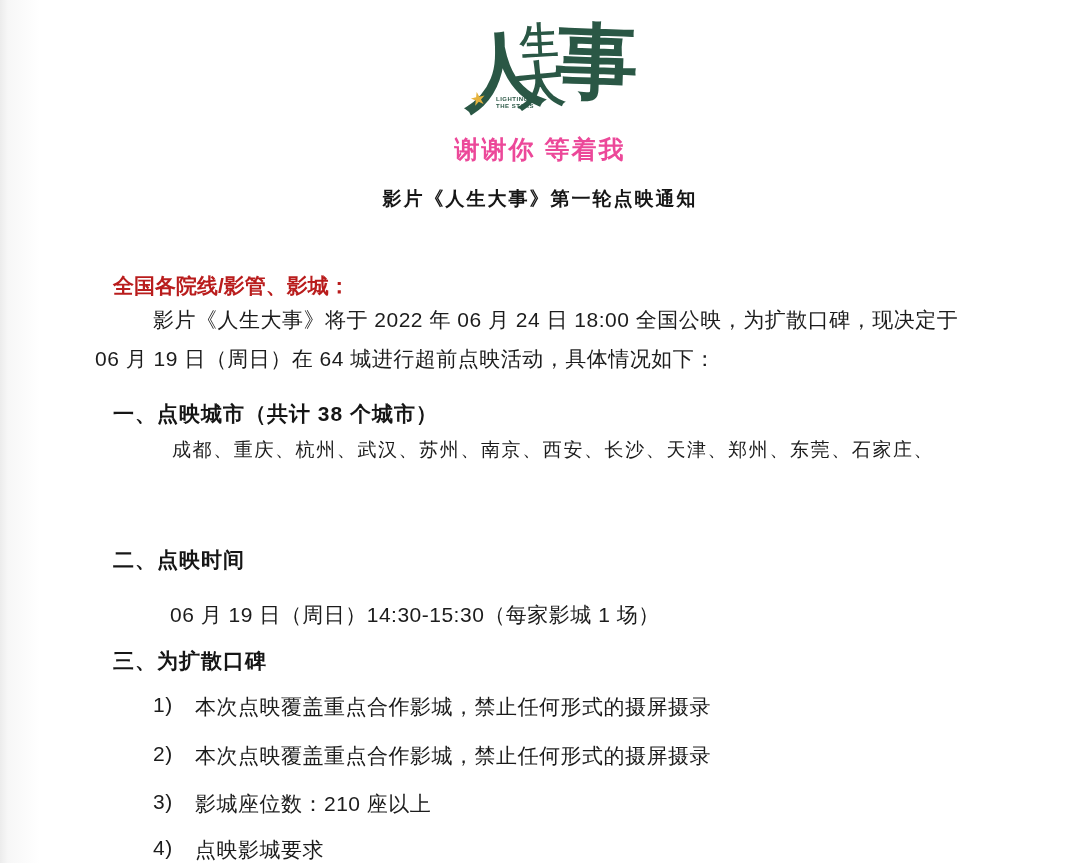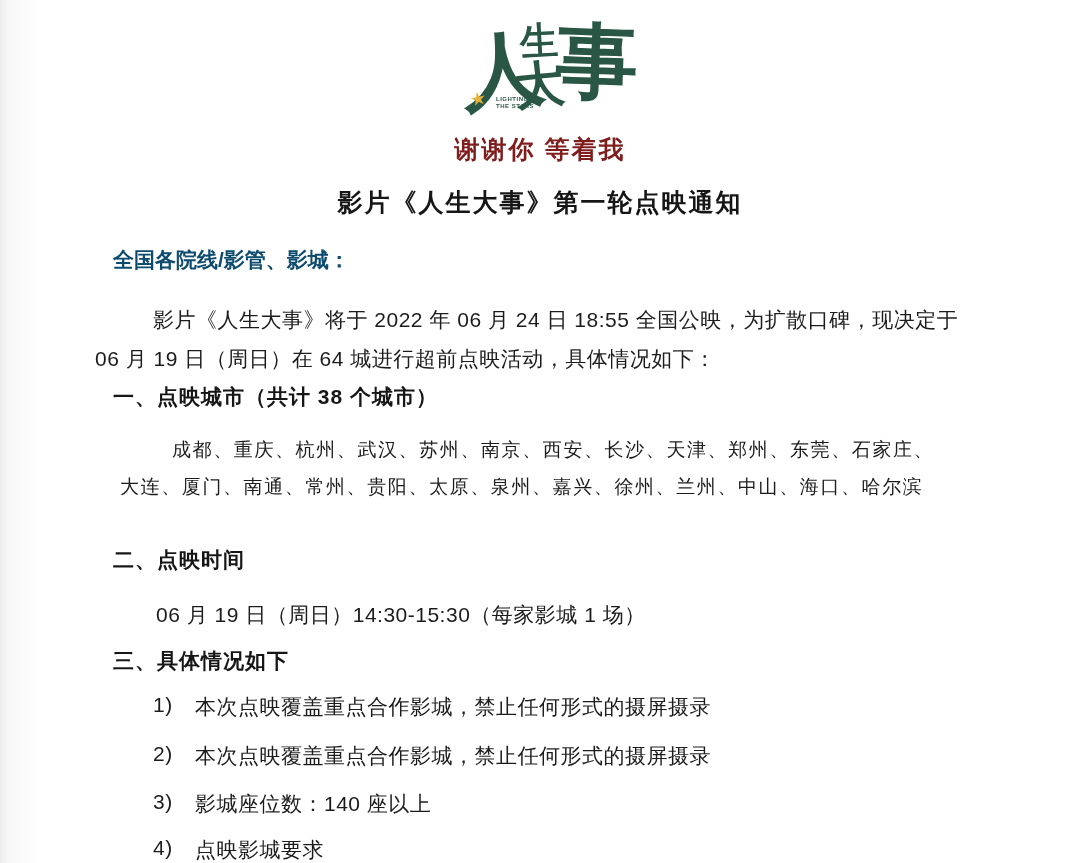--- a/index.html
+++ b/index.html
@@ -46,58 +46,58 @@
   .logo .tagline {
     position: absolute; left: 32px; top: 76px; width: 52px;
     font-size: 6px; line-height: 7px; letter-spacing: 0.5px;
     color: #2a5745; font-weight: bold; text-transform: uppercase;
   }
 
   
   .subtitle {
     position: absolute; top: 133px; left: 0; width: 100%;
     text-align: center; font-size: 25px; font-weight: bold;
-    letter-spacing: 2px; color: #7f1d1d;
+    letter-spacing: 2px; color: #ec4899;
   }
   .doc-title {
     position: absolute; top: 186px; left: 0; width: 100%;
-    text-align: center; font-size: 25px; font-weight: bold;
+    text-align: center; font-size: 19px; font-weight: bold;
     letter-spacing: 2px; color: #161616;
   }
 
   
   .salutation {
-    position: absolute; top: 246px; left: 113px;
-    font-size: 21px; font-weight: bold; color: #0c4a6e;
+    position: absolute; top: 272px; left: 113px;
+    font-size: 21px; font-weight: bold; color: #b91c1c;
   }
   .intro {
     position: absolute; top: 300px; left: 95px; width: 882px;
     font-size: 21px; line-height: 39px; letter-spacing: 0.5px;
   }
   .intro .l1 { text-indent: 58px; }
 
   .sec-heading {
     position: absolute; left: 113px;
     font-size: 21px; font-weight: bold; color: #161616;
     letter-spacing: 1px;
   }
-  .h1 { top: 383px; }
+  .h1 { top: 400px; }
   .h2 { top: 546px; }
   .h3 { top: 647px; }
 
   .cities {
     position: absolute; top: 432px; left: 96px; width: 888px;
     font-size: 19px; line-height: 36.5px; letter-spacing: 1.6px;
     white-space: nowrap;
     margin-left: 24px;
   }
   .cities .l1 { text-indent: 52px; }
 
   .time-line {
-    position: absolute; top: 601px; left: 156px;
+    position: absolute; top: 601px; left: 170px;
     font-size: 21px; letter-spacing: 0.5px;
   }
 
   .req-item {
     position: absolute; left: 153px;
     font-size: 21px; letter-spacing: 0.5px;
     display: flex;
   }
   .req-item .num { width: 42px; flex: none; }
   .i1 { top: 693px; }
@@ -118,45 +118,44 @@
     <span class="star">★</span>
     <span class="tagline">Lighting Up The Stars</span>
   </div>
 
   <div class="subtitle">谢谢你 等着我</div>
   <div class="doc-title">影片《人生大事》第一轮点映通知</div>
 
   <div class="salutation">全国各院线/影管、影城：</div>
 
   <div class="intro">
-    <div class="l1">影片《人生大事》将于 2022 年 06 月 24 日 18:55 全国公映，为扩散口碑，现决定于</div>
+    <div class="l1">影片《人生大事》将于 2022 年 06 月 24 日 18:00 全国公映，为扩散口碑，现决定于</div>
     <div class="l2">06 月 19 日（周日）在 64 城进行超前点映活动，具体情况如下：</div>
   </div>
 
   <div class="sec-heading h1">一、点映城市（共计 38 个城市）</div>
   <div class="cities">
     <div class="l1">成都、重庆、杭州、武汉、苏州、南京、西安、长沙、天津、郑州、东莞、石家庄、</div>
-    <div>大连、厦门、南通、常州、贵阳、太原、泉州、嘉兴、徐州、兰州、中山、海口、哈尔滨</div>
   </div>
 
   <div class="sec-heading h2">二、点映时间</div>
   <div class="time-line">06 月 19 日（周日）14:30-15:30（每家影城 1 场）</div>
 
-  <div class="sec-heading h3">三、具体情况如下</div>
+  <div class="sec-heading h3">三、为扩散口碑</div>
 
   <div class="req-item i1">
     <span class="num">1)</span>
     <span class="txt">本次点映覆盖重点合作影城，禁止任何形式的摄屏摄录</span>
   </div>
   <div class="req-item i2">
     <span class="num">2)</span>
     <span class="txt">本次点映覆盖重点合作影城，禁止任何形式的摄屏摄录</span>
   </div>
   <div class="req-item i3">
     <span class="num">3)</span>
-    <span class="txt">影城座位数：140 座以上</span>
+    <span class="txt">影城座位数：210 座以上</span>
   </div>
   <div class="req-item i4">
     <span class="num">4)</span>
     <span class="txt">点映影城要求</span>
   </div>
 
 </div>
 
 </body></html>

